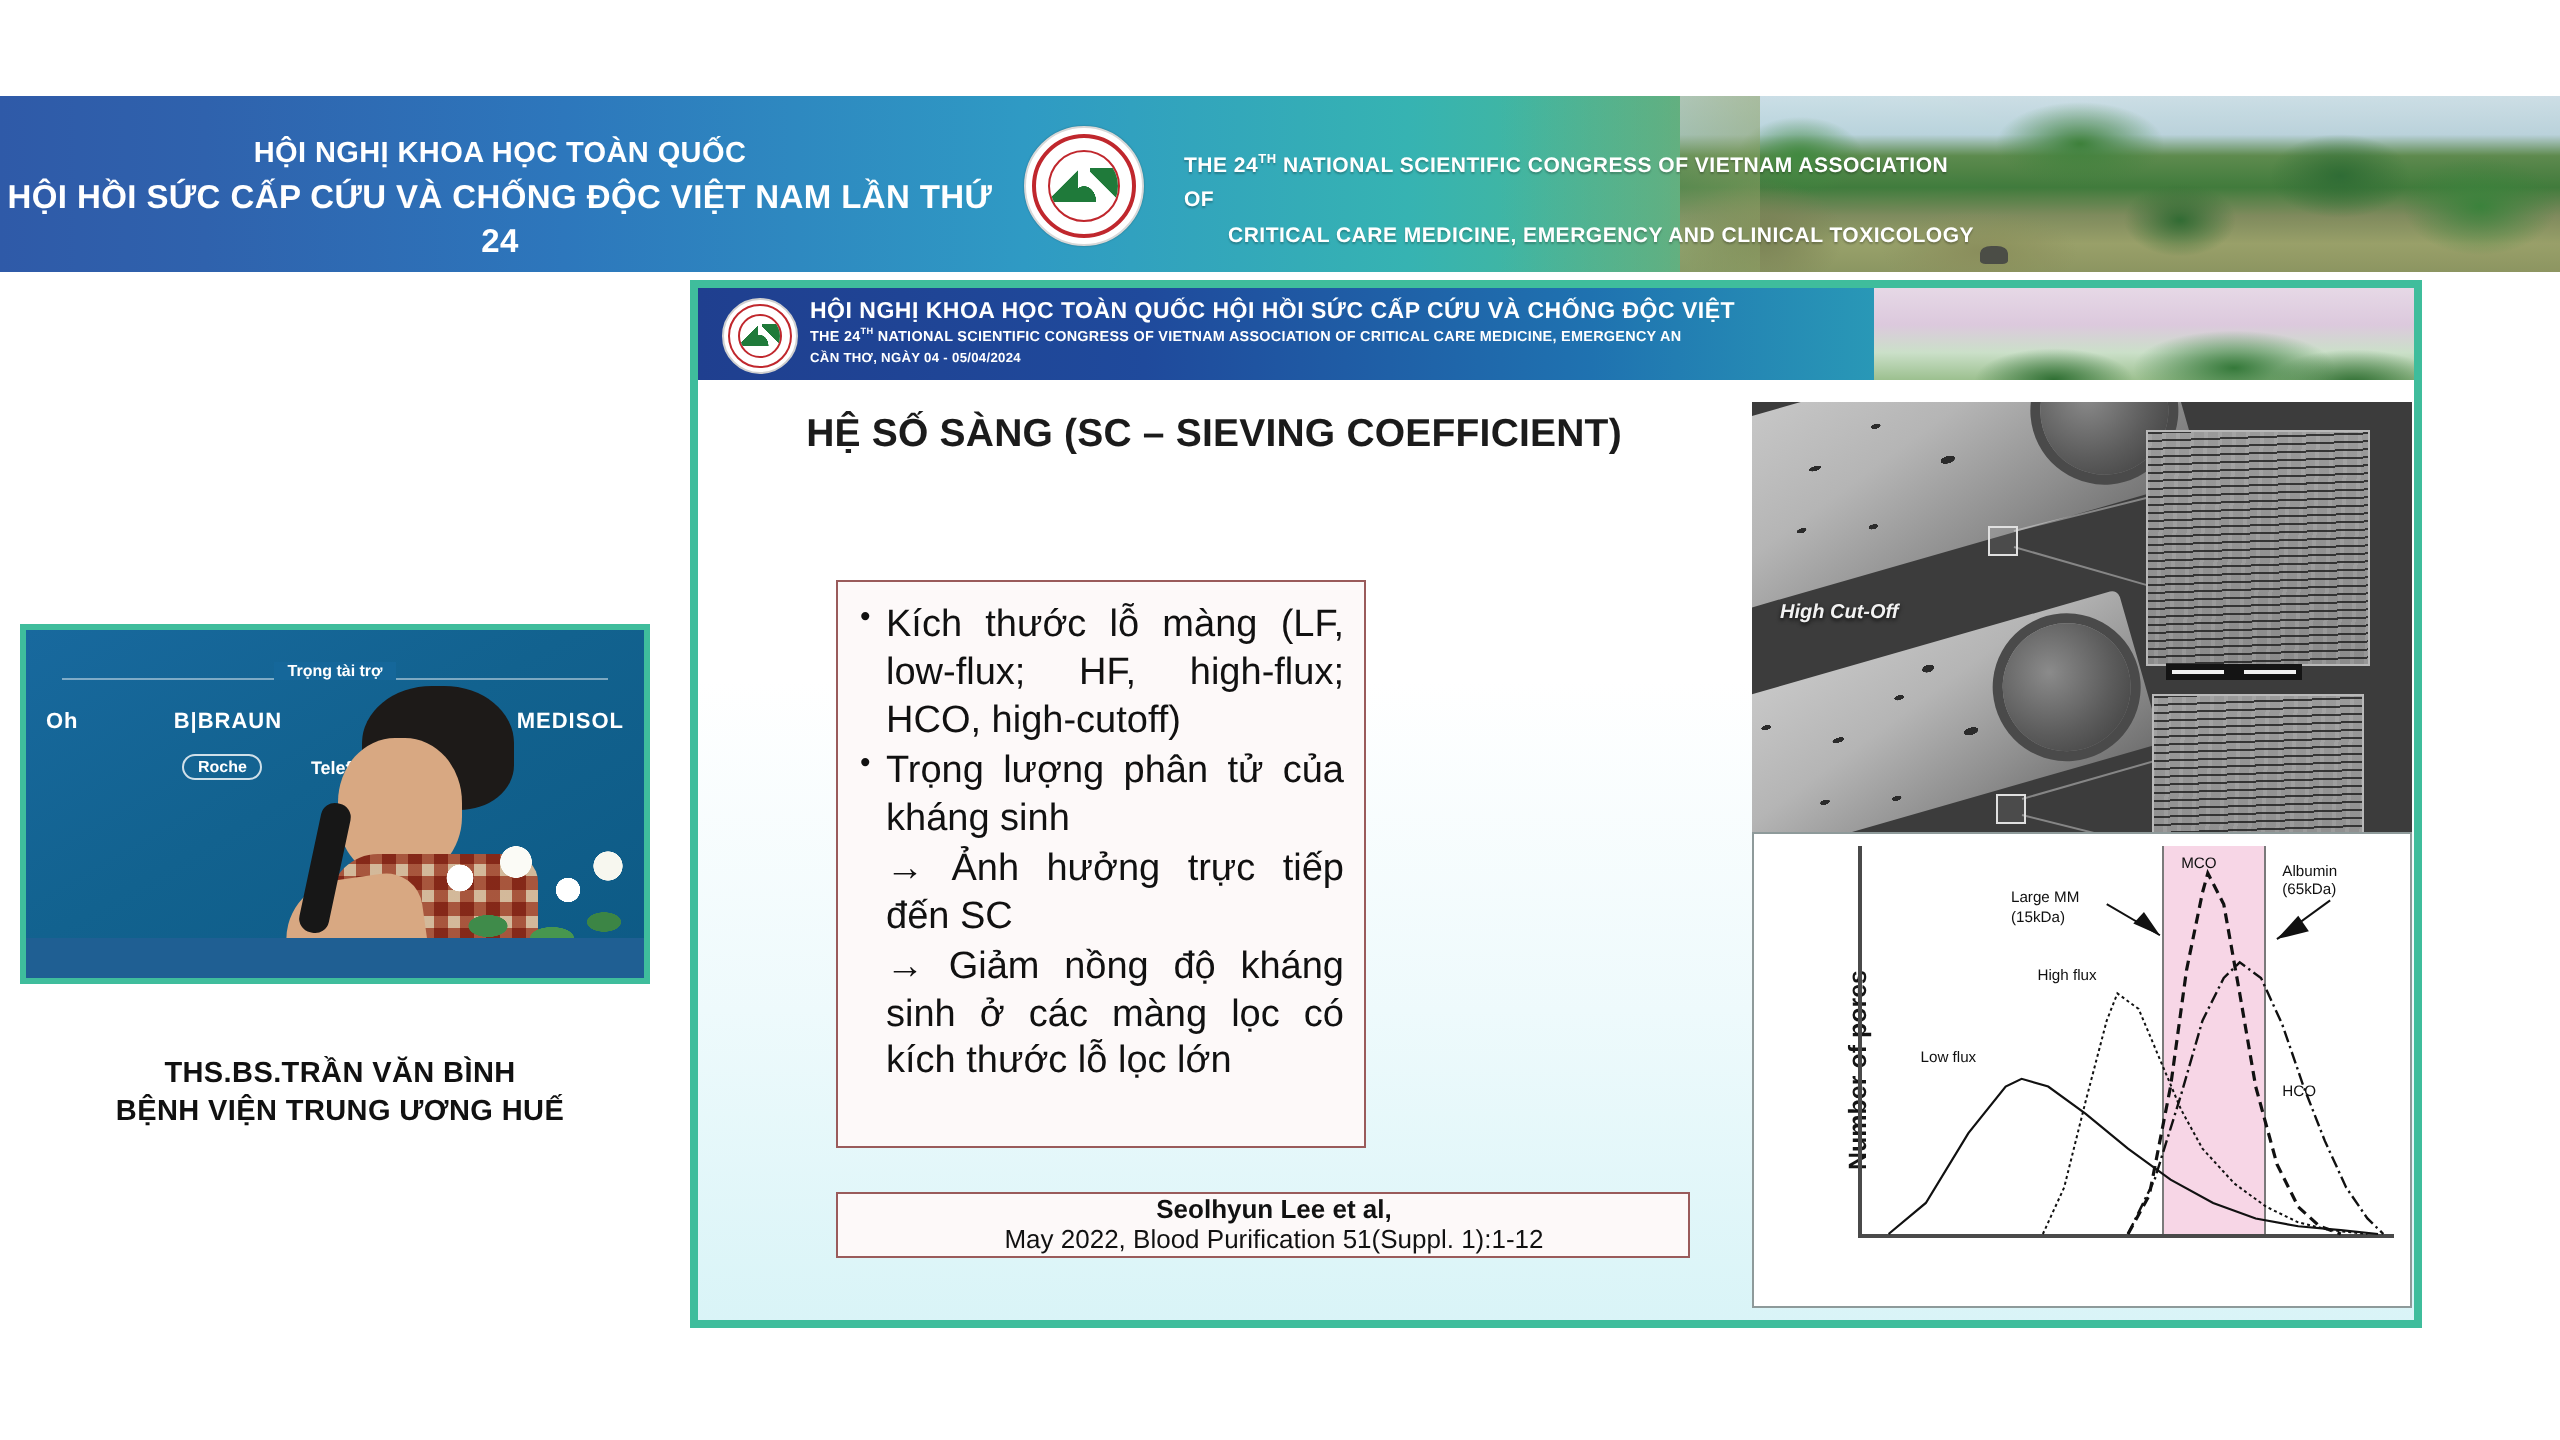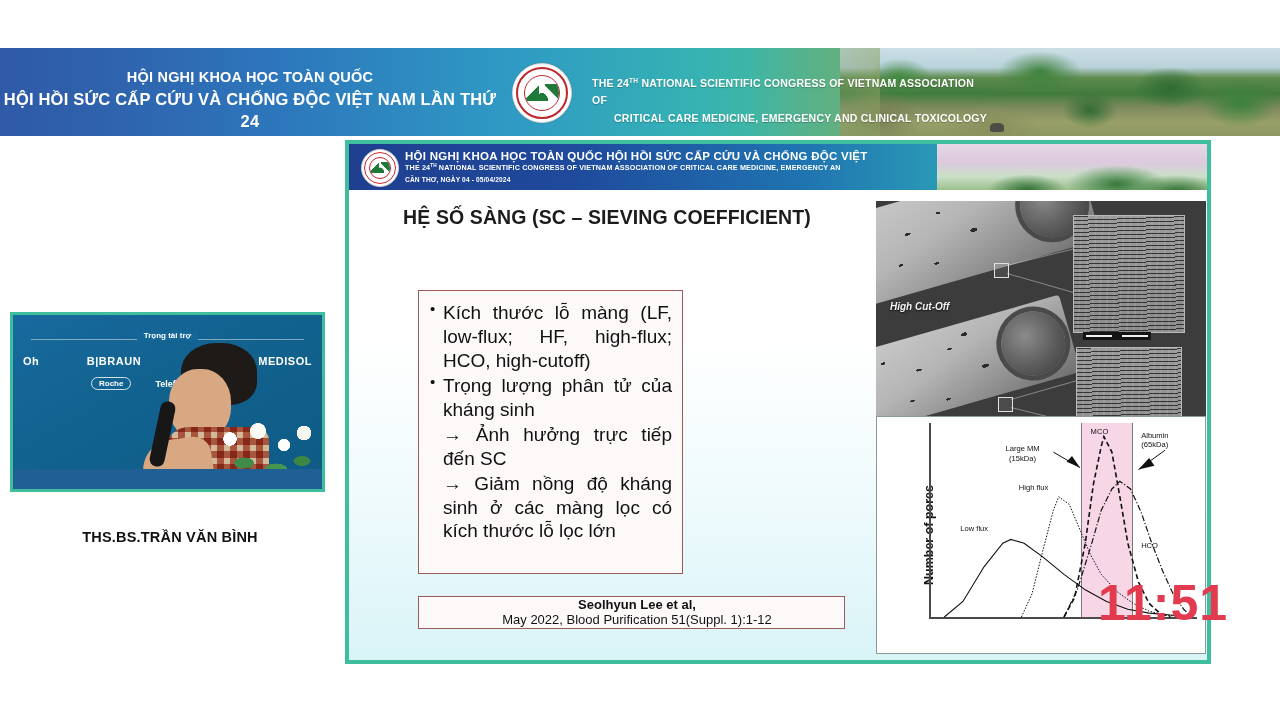--- a/index.html
+++ b/index.html
@@ -285,21 +285,21 @@
   .band-line{position:absolute;top:0;width:1px;height:100%;background:#7a7a7a;}
   .ylabel{
     position:absolute;left:2px;top:50%;transform:translateY(-50%) rotate(-90deg);
     transform-origin:center;white-space:nowrap;
     font-size:12.5px;font-weight:bold;color:#141414;
   }
   .xlabel{
     position:absolute;left:52px;right:8px;bottom:8px;text-align:center;
     font-size:12.5px;font-weight:bold;color:#141414;
   }
-  .ann{position:absolute;font-size:7.6px;color:#101010;line-height:1.25;text-align:center;white-space:nowrap;}
+  .ann{position:absolute;font-size:7.6px;color:#101010;line-height:1.25;white-space:nowrap;}
   svg.curves{position:absolute;left:0;top:0;width:100%;height:100%;overflow:visible;}
 
   
   .timer{
     position:absolute;left:1098px;top:578px;
     font-size:50px;font-weight:bold;color:#e23a4e;letter-spacing:1px;
     font-family:"Liberation Sans",sans-serif;line-height:1;
   }
 </style>
 </head>
@@ -351,20 +351,21 @@
         <div class="spk-arm"></div>
         <div class="spk-mic"></div>
         <div class="spk-watch"></div>
       </div>
       <div class="spk-flowers"></div>
       <div class="spk-table"></div>
     </div>
   </div>
   <div class="spk-caption">
     <div>THS.BS.TRẦN VĂN BÌNH</div>
+    <div>BỆNH VIỆN TRUNG ƯƠNG HUẾ</div>
   </div>
 
   <div class="slide">
 
     <div class="slide-scenery"></div>
     <div class="slide-head">
       <div class="mask"></div>
     </div>
 
     <div class="slide-logo">
@@ -446,15 +447,14 @@
         <div class="ann" style="left:79%;top:4%;">Albumin<br>(65kDa)
         </div>
         <div class="ann" style="left:33%;top:31%;">High flux</div>
         <div class="ann" style="left:11%;top:52%;">Low flux</div>
         <div class="ann" style="left:79%;top:61%;">HCO</div>
       </div>
     </div>
 
   </div>
 
-  <div class="timer">11:51</div>
 
 </div>
 
 </body></html>

